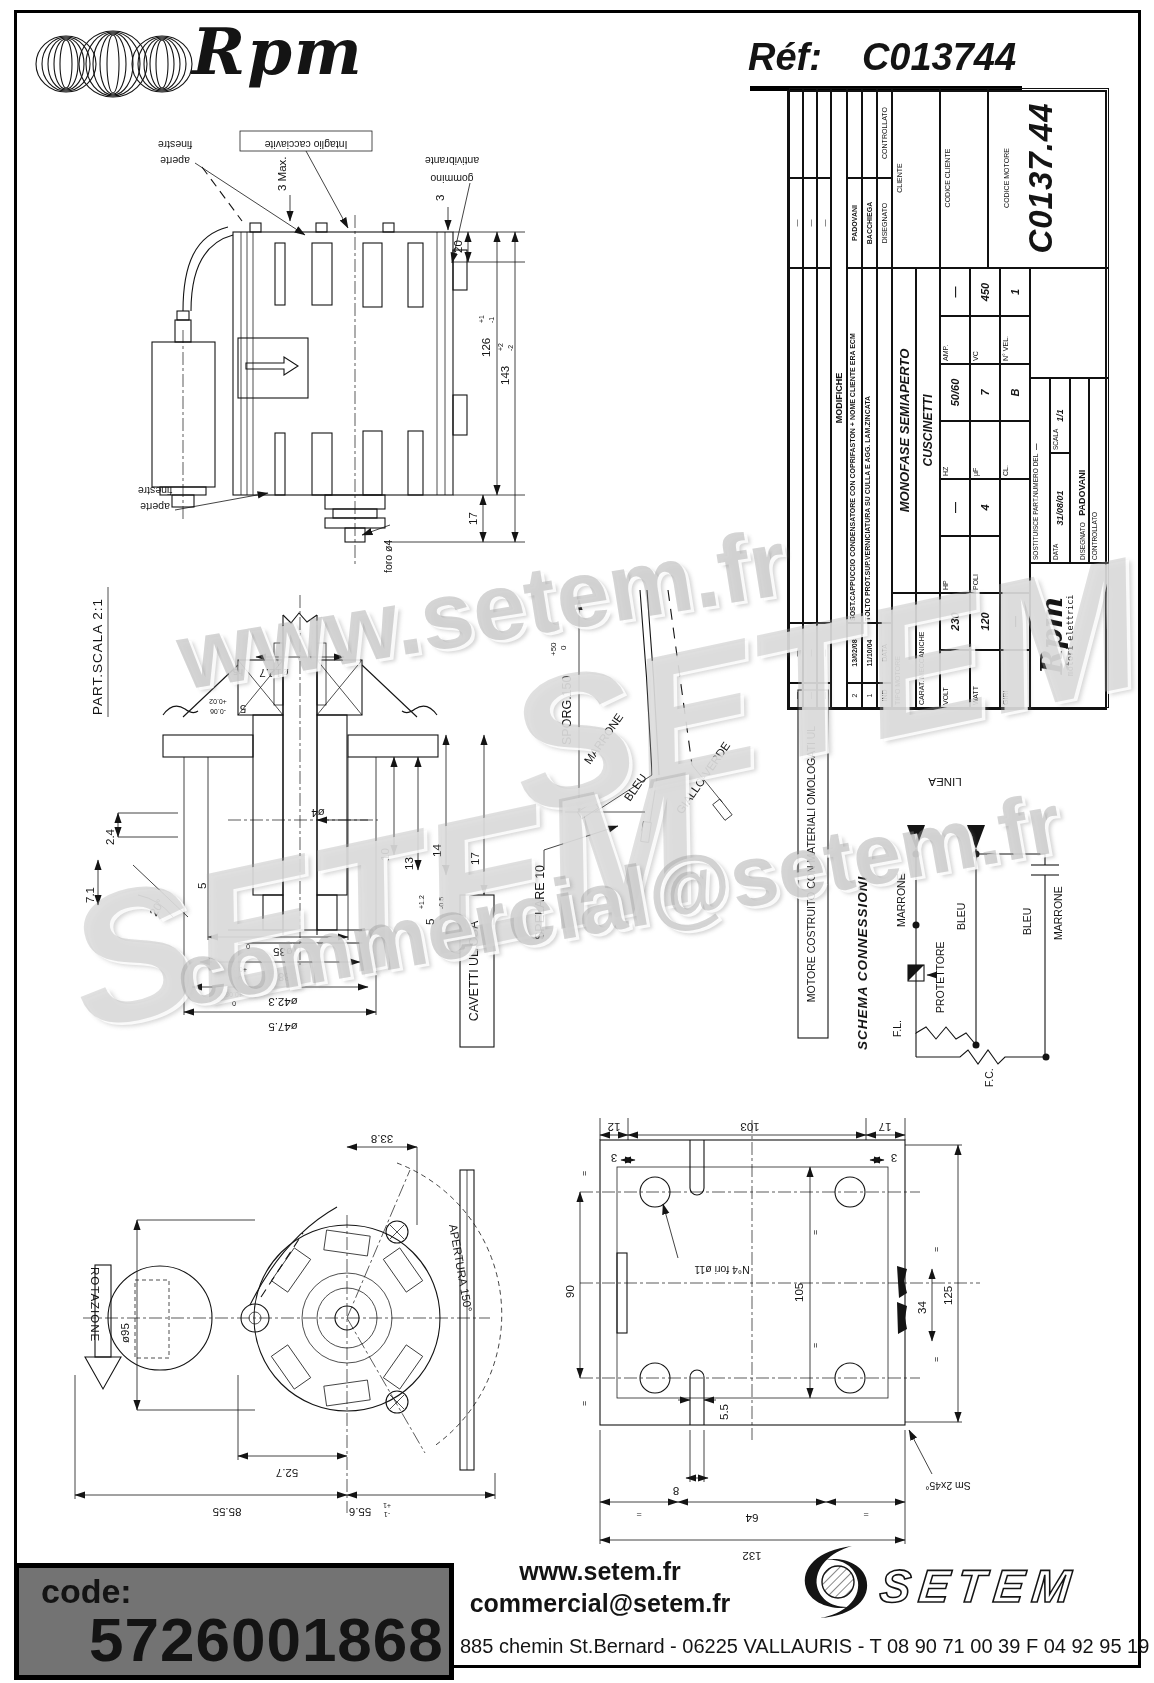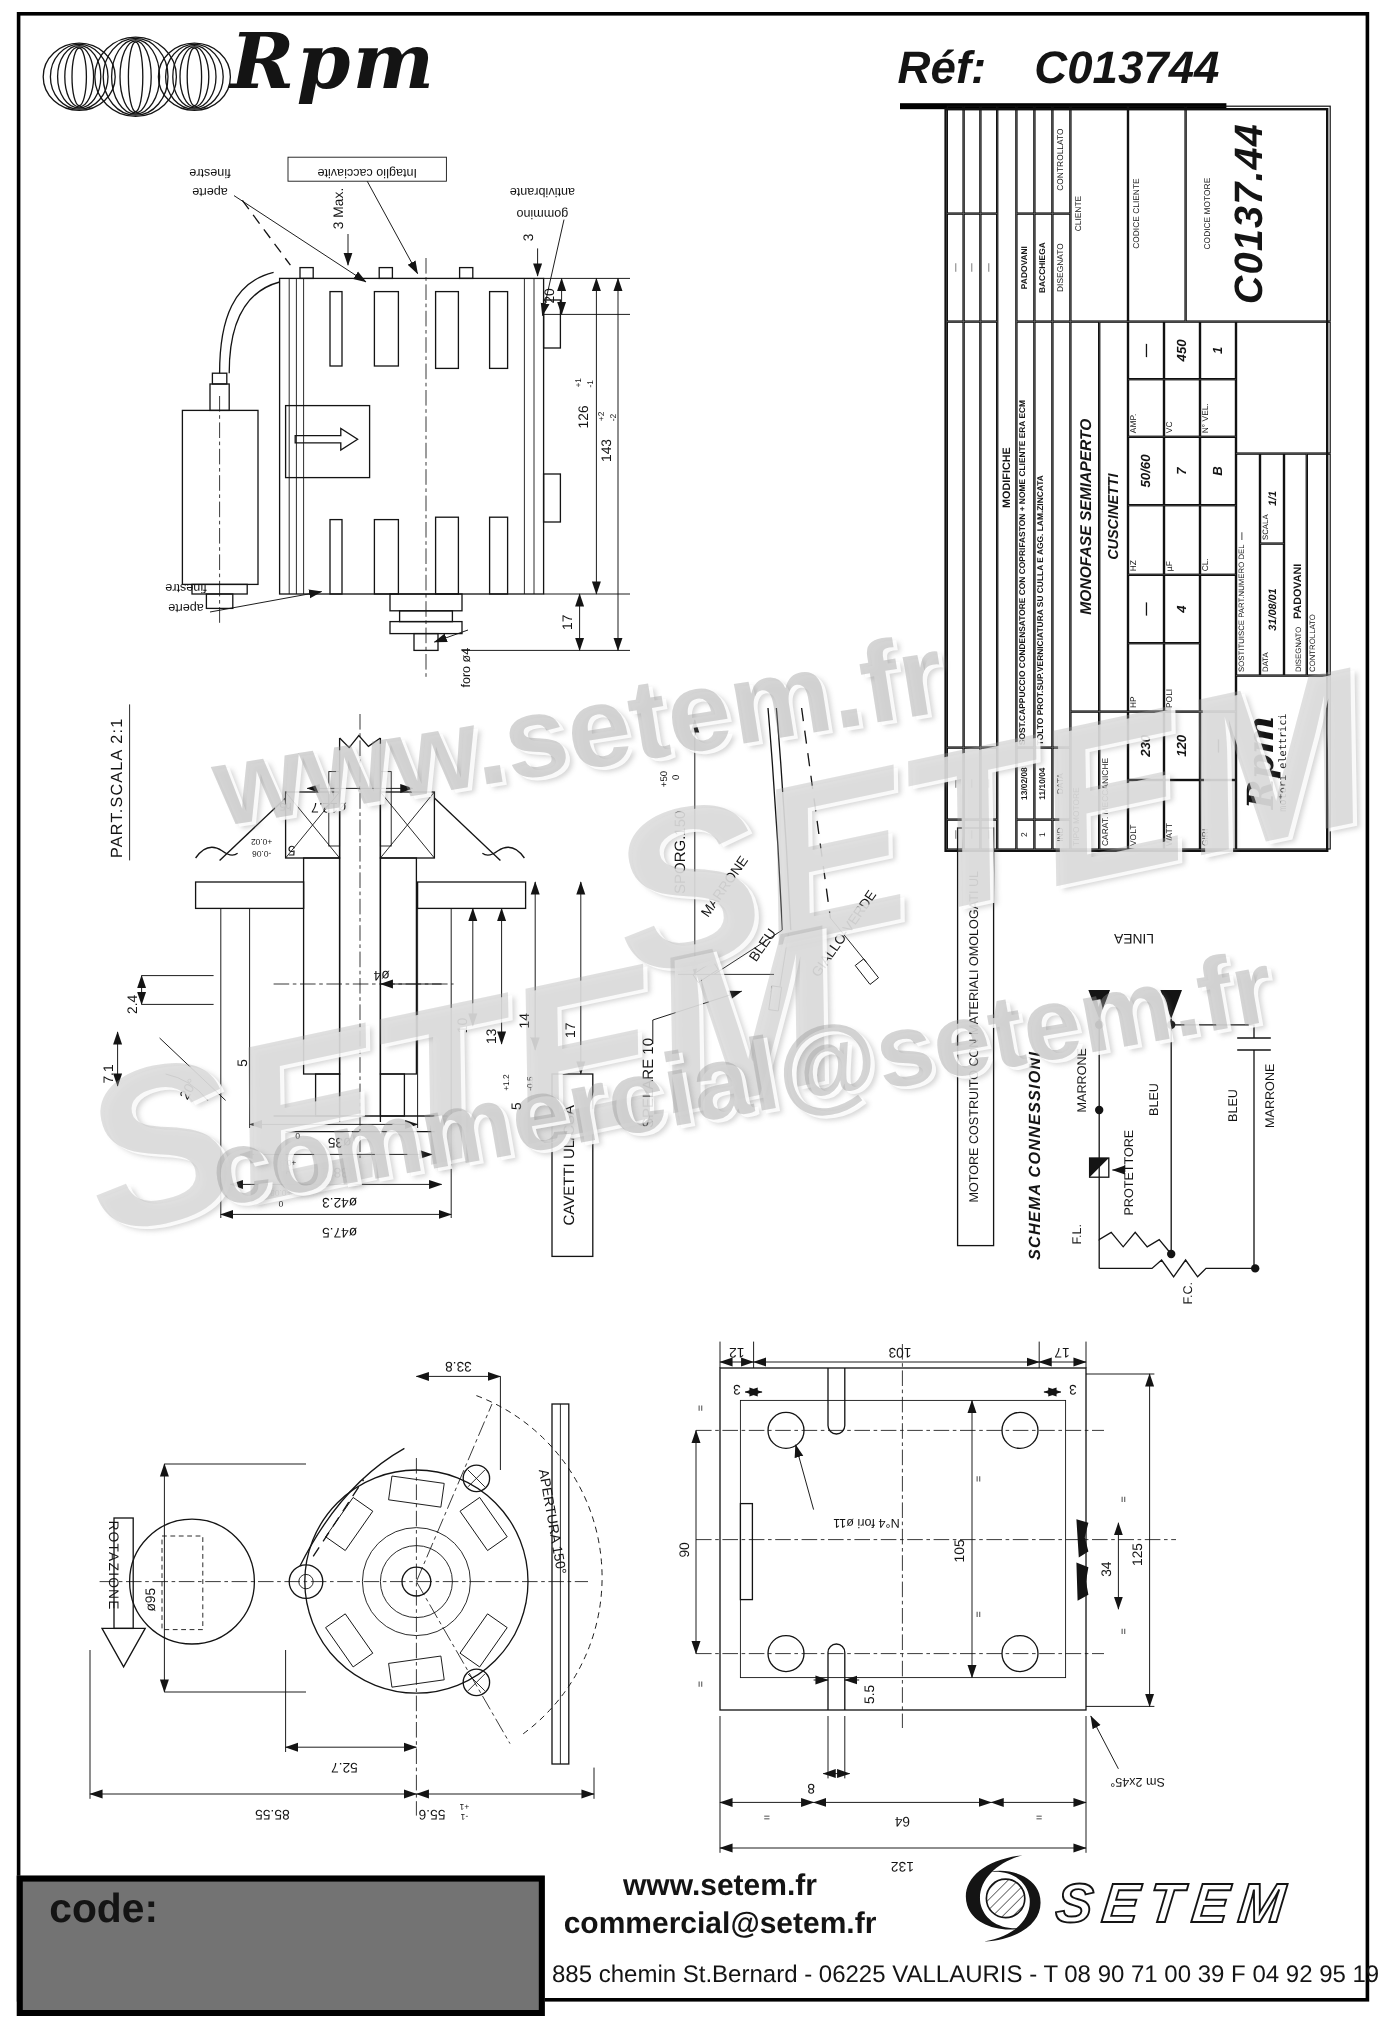--- a/index.html
+++ b/index.html
@@ -645,20 +645,21 @@
   </g>
 </svg>
 
 <div class="wm" style="left:175px;top:555px;font-size:95px;transform:rotate(-9deg)">www.setem.fr</div>
 <div class="wm" style="left:505px;top:580px;font-size:185px;font-style:italic;transform:rotate(-12deg);color:rgba(165,165,165,0.35)">SETEM</div>
 <div class="wm" style="left:65px;top:795px;font-size:185px;font-style:italic;transform:rotate(-12deg);color:rgba(165,165,165,0.35)">SETEM</div>
 <div class="wm" style="left:170px;top:850px;font-size:86px;transform:rotate(-10deg)">commercial@setem.fr</div>
 
 <div class="codebox">
   <div class="codelab">code:</div>
+  <div class="codeval">5726001868</div>
 </div>
 <div class="f-site">www.setem.fr</div>
 <div class="f-mail">commercial@setem.fr</div>
 <div class="f-addr">885 chemin St.Bernard  -  06225 VALLAURIS  -  T 08 90 71 00 39   F 04 92 95 19 39</div>
 <svg style="left:790px;top:1540px;z-index:41" width="360" height="90" viewBox="0 0 360 90">
   <g>
     <path d="M62,6 C28,10 10,28 16,48 C21,64 44,72 66,66 C44,70 30,60 27,46 C24,28 40,12 62,6 Z" fill="#141414"></path>
     <path d="M30,78 C64,76 82,58 76,38 C72,24 52,16 34,20 C54,18 66,28 68,42 C70,60 54,74 30,78 Z" fill="#141414"></path>
     <circle cx="48" cy="42" r="16" fill="url(#hx)" stroke="#141414" stroke-width="1.4"></circle>
   </g>

